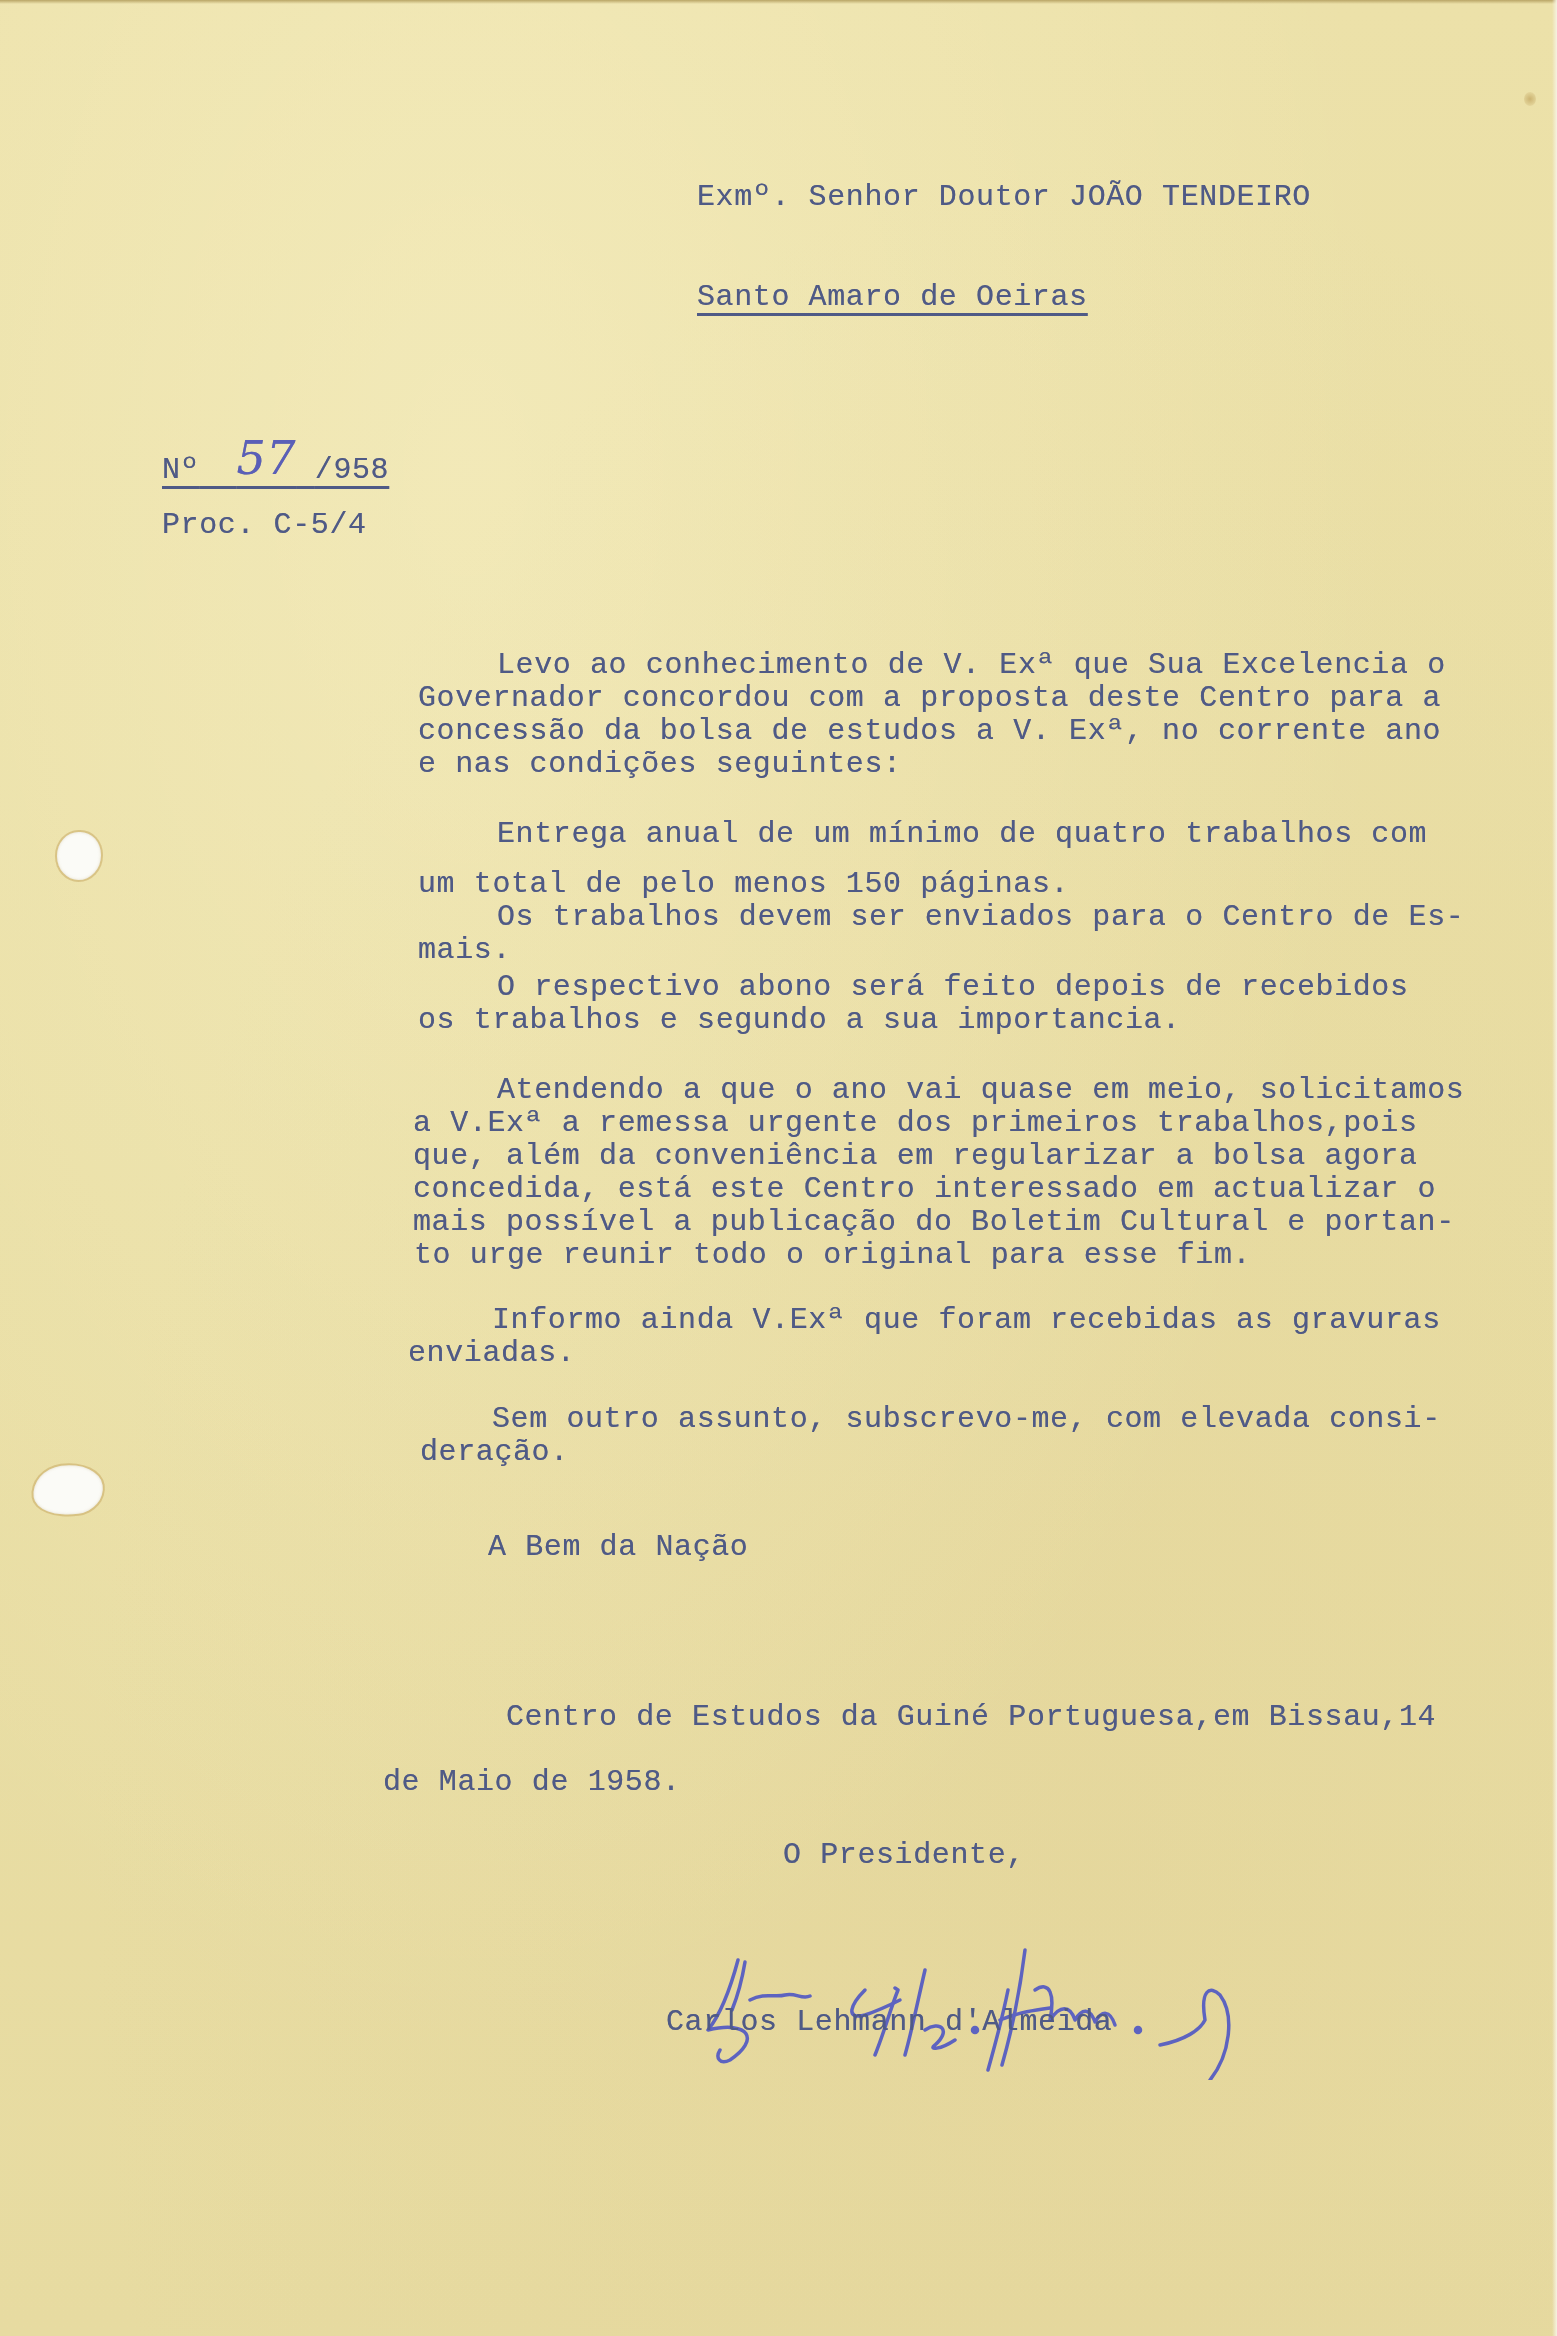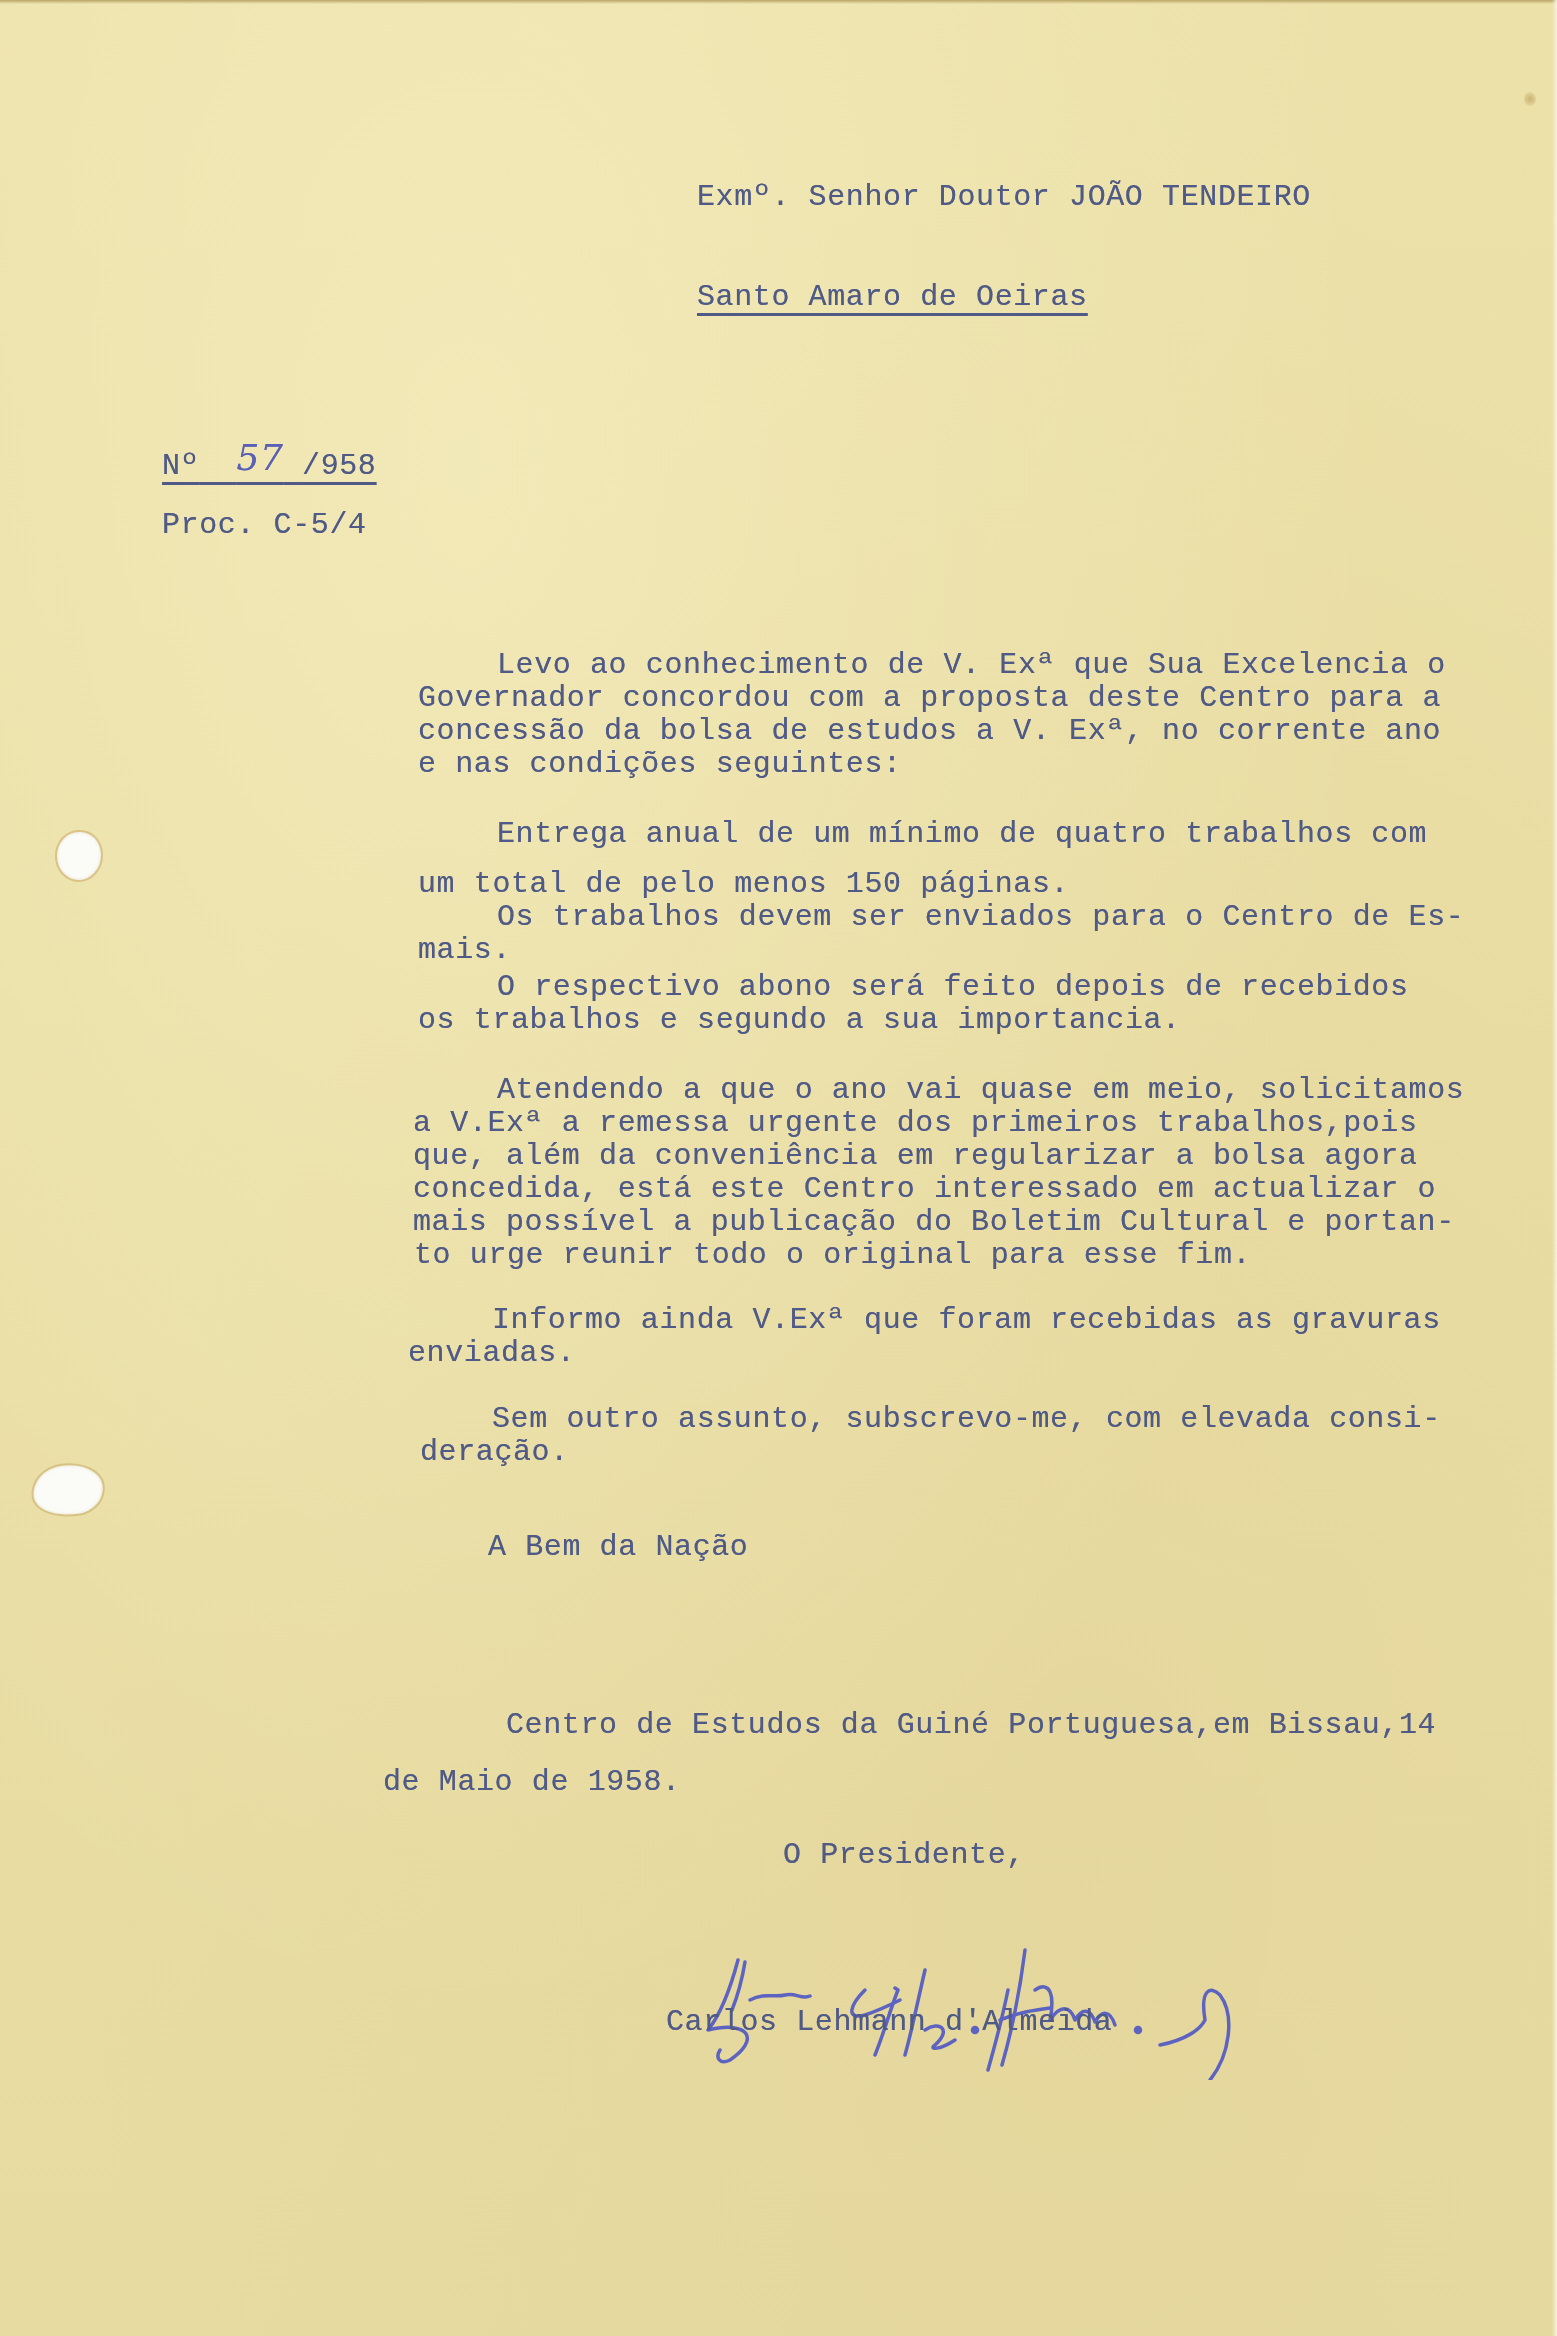--- a/index.html
+++ b/index.html
@@ -77,21 +77,21 @@
 <div class="paper"></div>
 <div class="edge-top"></div>
 <div class="edge-right"></div>
 <div class="spot" style="left:1524px; top:92px;"></div>
 <div class="punch punch-1"></div>
 <div class="punch punch-2"></div>
 
 <div class="t" style="left:697px; top:180px;">Exmº. Senhor Doutor JOÃO TENDEIRO</div>
 <div class="t u" style="left:697px; top:280px;">Santo Amaro de Oeiras</div>
 
-<div class="t u" style="left:162px; top:435px;"><span>Nº</span>  <span class="hand" style="position:relative; font-size:36px; top:-4px; color:#5a5fb8;">57</span> <span>/958</span></div>
+<div class="t u" style="left:162px; top:435px;"><span>Nº</span>  <span class="hand" style="position:relative; font-size:46px; top:-4px; color:#5a5fb8;">57</span> <span>/958</span></div>
 <div class="t" style="left:162px; top:508px;">Proc. C-5/4</div>
 
 <div class="t" style="left:497px; top:648px;">Levo ao conhecimento de V. Exª que Sua Excelencia o</div>
 <div class="t" style="left:418px; top:681px;">Governador concordou com a proposta deste Centro para a</div>
 <div class="t" style="left:418px; top:714px;">concessão da bolsa de estudos a V. Exª, no corrente ano</div>
 <div class="t" style="left:418px; top:747px;">e nas condições seguintes:</div>
 
 <div class="t" style="left:497px; top:817px;">Entrega anual de um mínimo de quatro trabalhos com</div>
 <div class="t" style="left:418px; top:850px;margin-top:17px;">um total de pelo menos 150 páginas.</div>
 
@@ -108,21 +108,21 @@
 <div class="t" style="left:413px; top:1205px;">mais possível a publicação do Boletim Cultural e portan-</div>
 <div class="t" style="left:414px; top:1238px;">to urge reunir todo o original para esse fim.</div>
 
 <div class="t" style="left:492px; top:1303px;">Informo ainda V.Exª que foram recebidas as gravuras</div>
 <div class="t" style="left:408px; top:1336px;">enviadas.</div>
 
 <div class="t" style="left:492px; top:1402px;">Sem outro assunto, subscrevo-me, com elevada consi-</div>
 <div class="t" style="left:420px; top:1435px;">deração.</div>
 
 <div class="t" style="left:488px; top:1530px;">A Bem da Nação</div>
-<div class="t" style="left:506px; top:1700px;margin-top:8px;">Centro de Estudos da Guiné Portuguesa,em Bissau,14</div>
+<div class="t" style="left:506px; top:1700px;">Centro de Estudos da Guiné Portuguesa,em Bissau,14</div>
 <div class="t" style="left:383px; top:1765px;">de Maio de 1958.</div>
 <div class="t" style="left:783px; top:1838px;">O Presidente,</div>
 
 <svg class="sig" viewBox="0 0 700 200">
   <g fill="none" stroke="#5d63c0" stroke-width="3.5" stroke-linecap="round" stroke-linejoin="round">
     <path d="M48 80 C40 110, 30 135, 18 150 C60 140, 70 160, 40 180 C30 185, 25 178, 30 170"></path>
     <path d="M55 82 C52 100, 48 115, 42 130"></path>
     <path d="M60 120 C75 112, 85 118, 95 115 C105 112, 112 120, 120 116"></path>
     <path d="M175 110 C160 125, 155 140, 175 135 C190 130, 200 125, 210 120"></path>
     <path d="M205 108 L208 110 C200 130, 195 150, 185 175"></path>

